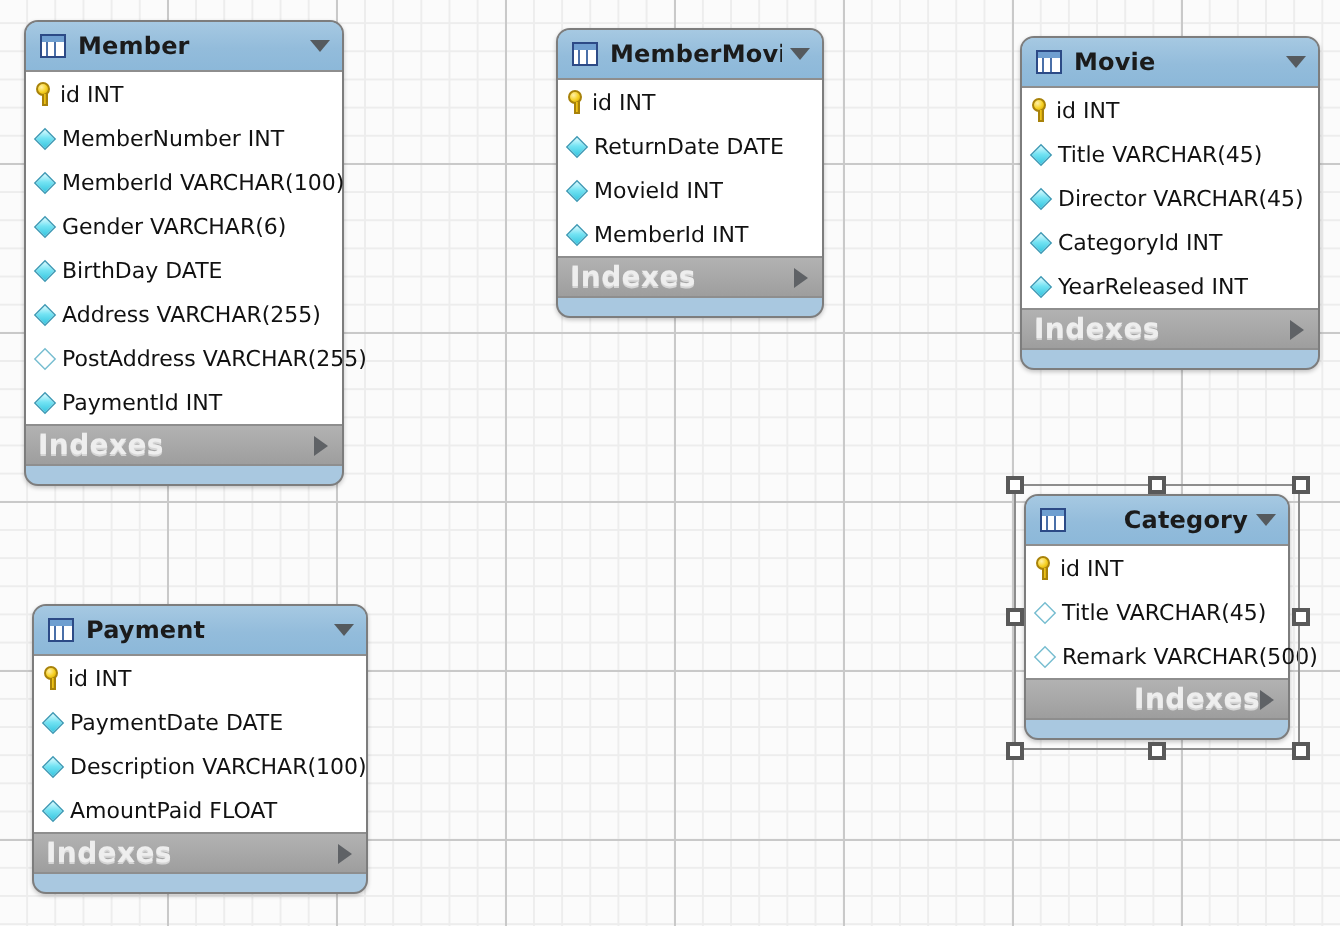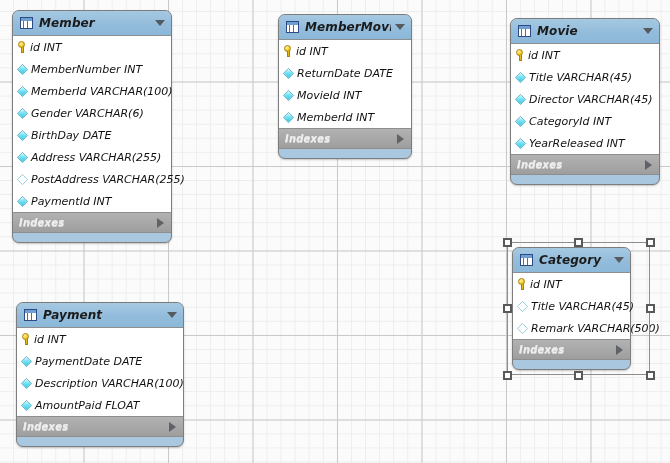--- a/index.html
+++ b/index.html
@@ -25,21 +25,20 @@
       linear-gradient(to right,  #c9c9c9 1px, transparent 1px),
       linear-gradient(to bottom, #c9c9c9 1px, transparent 1px),
       linear-gradient(to right,  #ededed 1px, transparent 1px),
       linear-gradient(to bottom, #ededed 1px, transparent 1px);
     background-size:
       84.5px 84.5px,
       84.5px 84.5px,
       14.08px 14.08px,
       14.08px 14.08px;
     background-position: -1px -3px, -1px -3px, -1px -3px, -1px -3px;
-    font-style: italic;
   }
 
   
   .tbl {
     position: absolute;
     box-sizing: border-box;
     background: #a9c8e0;
     border: 1px solid #7d7d7d;
     border-radius: 7px;
     box-shadow: 0 1px 2px rgba(0,0,0,0.22);
@@ -171,21 +170,21 @@
   .idx {
     height: 19px;
     background: linear-gradient(to bottom, #b2b2b2 0%, #a8a8a8 50%, #9e9e9e 100%);
     display: flex;
     align-items: center;
     padding: 0 7px 0 6px;
     border-bottom: 1px solid #8e8e8e;
   }
   .idx-label {
     flex: 1;
-    font-size: 10px;
+    font-size: 14px;
     font-weight: bold;
     color: #eeeeee;
     text-shadow: 0 1px 0 rgba(255,255,255,0.55);
     letter-spacing: 0.2px;
   }
   .idx-arrow {
     width: 0; height: 0;
     flex: none;
     border-top: 5px solid transparent;
     border-bottom: 5px solid transparent;
@@ -341,21 +340,21 @@
         <div class="col">
           <span class="dia filled"></span>
           <span class="col-label">AmountPaid FLOAT</span>
         </div>
       </div>
       <div class="idx">
         <span class="idx-label">Indexes</span>
         <span class="idx-arrow"></span>
       </div>
     </div>
-    <div class="tbl" style="left: 512px; top: 247px; width: 119px;">
+    <div class="tbl" style="left: 512px; top: 247px; width: 133px; text-align: right;">
       <div class="tbl-title">
         <span class="tbl-icon"></span>
         <span class="tbl-title-text">Category</span>
         <span class="caret"></span>
       </div>
       <div class="cols">
         <div class="col">
           <span class="key-icon"></span>
           <span class="col-label">id INT</span>
         </div>

